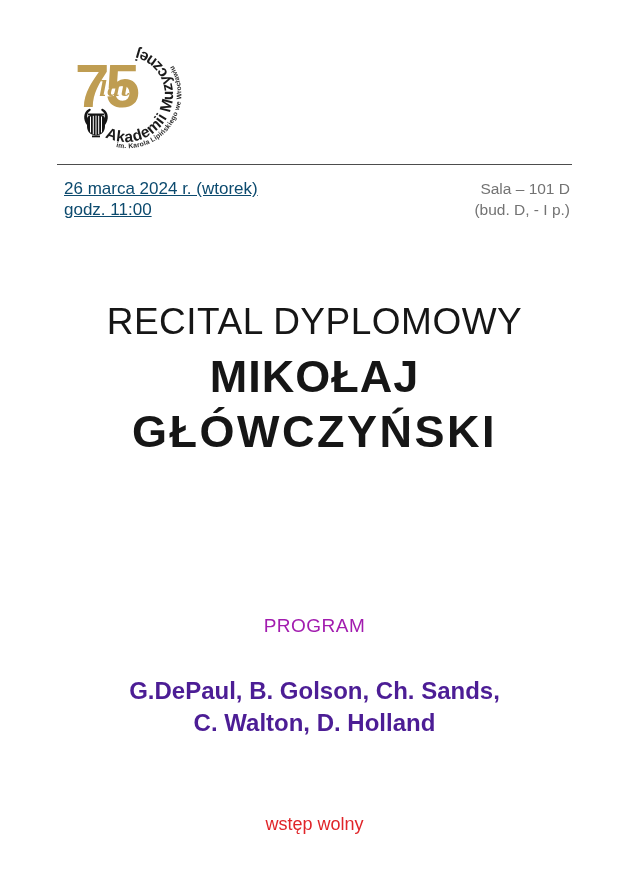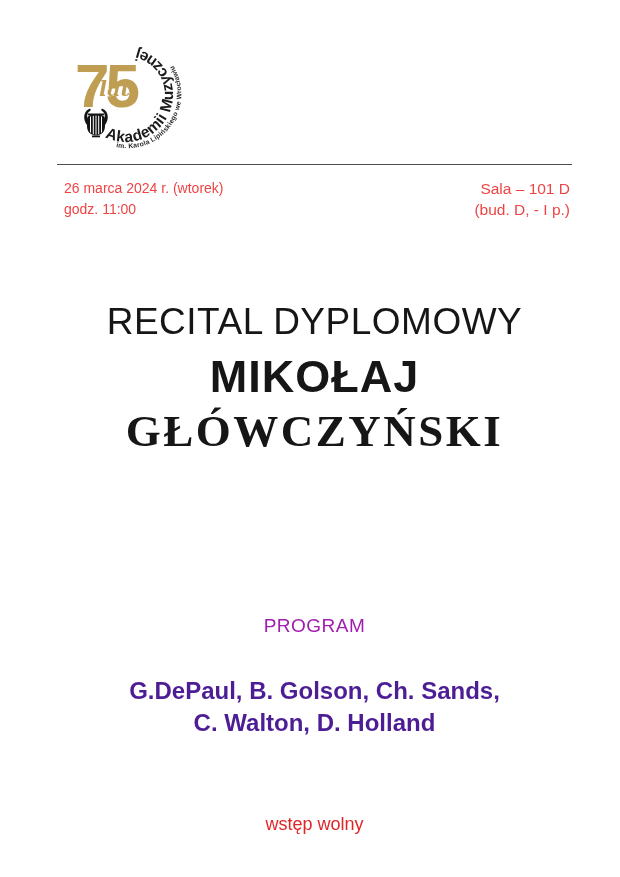--- a/index.html
+++ b/index.html
@@ -25,35 +25,35 @@
   .dept {
     position:absolute; top:139px; right:47px;
     font-size:14.5px; color:#262626;
   }
   .rule {
     position:absolute; top:164px; left:57px; width:515px;
     border-top:1.5px solid #4d4d4d;
   }
   .info-left {
     position:absolute; top:178px; left:64px;
-    font-size:14px; line-height:21px; color:#ef4444;
+    font-size:17px; line-height:21px; color:#0c4a6e;text-decoration:underline;
   }
   .info-right {
     position:absolute; top:178px; right:50px; text-align:right;
-    font-size:15.5px; line-height:21px; color:#ef4444;
+    font-size:15.5px; line-height:21px; color:#737373;
   }
 
   
   .centered {
     position:absolute; left:57px; width:515px;
     text-align:center; line-height:1; color:#161616;
   }
   .recital-type   { top:303px; font-size:37px; font-weight:400; letter-spacing:0.5px; }
   .performer-first{ top:354px; font-size:45px; font-weight:700; letter-spacing:1px; }
-  .performer-last { top:409px; font-size:45px; font-weight:700; letter-spacing:2.5px;font-family:Liberation Serif, serif; }
+  .performer-last { top:409px; font-size:45px; font-weight:700; letter-spacing:2.5px; }
   .class-info     { top:473px; font-size:19px; font-style:italic; }
   .program-heading{ top:616px; font-size:19px; letter-spacing:0.5px; color:#a21caf; }
   .composers      { font-size:24px; font-weight:700; color:#4c1d95; }
   .composers-1    { top:679px; }
   .composers-2    { top:711px; }
   .admission      { top:815px; font-size:18px; color:#e02529; }
 </style>
 </head>
 <body>
 

